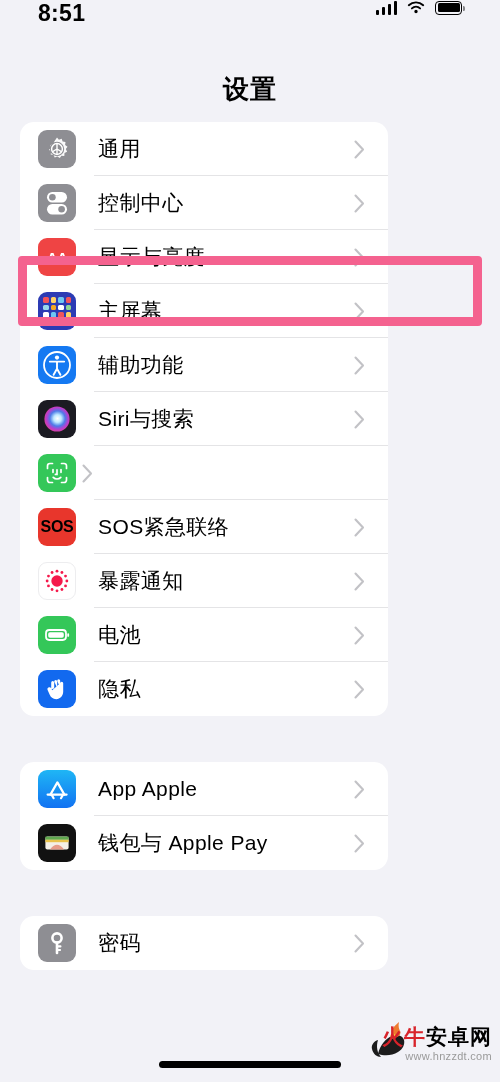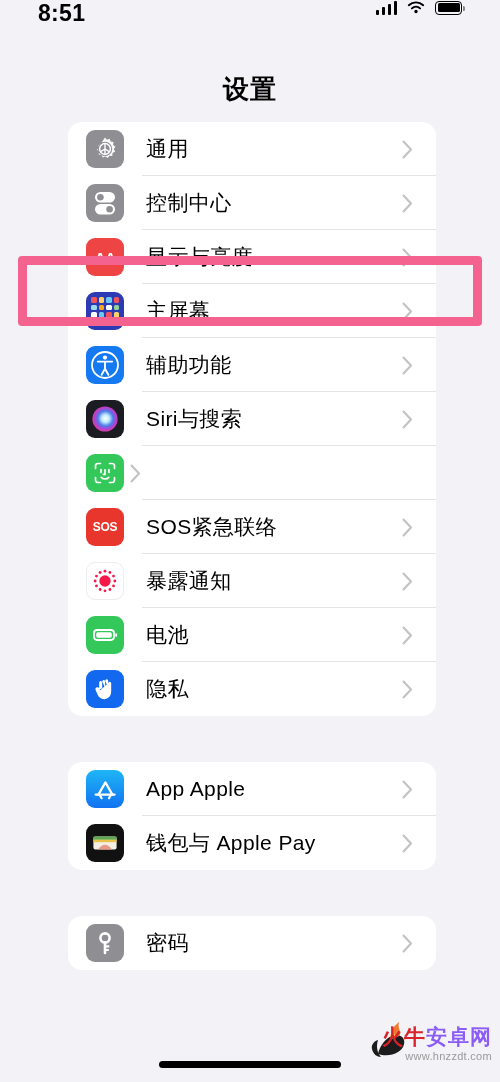--- a/index.html
+++ b/index.html
@@ -37,21 +37,21 @@
   .battery span{display:block;height:100%;background:#000;border-radius:1.5px;}
 
   
   .navbar{
     position:absolute;top:56px;left:0;width:500px;height:66px;
     display:flex;align-items:center;justify-content:center;
   }
   .navtitle{font-size:26px;font-weight:bold;color:#000;letter-spacing:1px;}
 
   
-  .scroll{position:absolute;top:122px;left:0;width:408px;height:960px;padding-left:48px;}
+  .scroll{position:absolute;top:122px;left:0;width:408px;height:960px;}
   .group{
     background:#FFFFFF;border-radius:14px;margin:0 20px 46px 20px;
     overflow:hidden;
   }
   .row{
     display:flex;align-items:center;height:54px;padding-left:18px;
     position:relative;box-sizing:border-box;
   }
   .row .sep{
     position:absolute;left:74px;right:0;bottom:0;height:1px;background:#E4E4E6;
@@ -84,27 +84,27 @@
     bottom:14px;width:182px;height:7px;background:#000;border-radius:4px;
   }
 
   
   .watermark{
     position:absolute;right:6px;bottom:4px;width:132px;height:66px;
     z-index:30;display:flex;align-items:center;
   }
   .wm-text{position:absolute;right:2px;top:14px;text-align:right;line-height:1;}
   .wm-cn{font-size:21px;font-weight:bold;color:#D8232A;letter-spacing:1px;}
-  .wm-cn b{color:#8b5cf6;font-weight:bold;}
+  .wm-cn b{color:#000000;font-weight:bold;}
   .wm-url{font-size:11px;color:#9A9A9A;margin-top:4px;letter-spacing:.3px;}
 
   
   .grid-dots{display:grid;grid-template-columns:repeat(4,1fr);gap:2px;padding:5px;width:100%;height:100%;box-sizing:border-box;}
   .grid-dots i{display:block;border-radius:1.5px;}
-  .sos-txt{color:#ffffff;font-size:12px;font-weight:bold;letter-spacing:-.3px;}
+  .sos-txt{color:#000000;font-size:16px;font-weight:bold;letter-spacing:-.3px;}
   .aa-txt{color:#fff;font-size:15px;font-weight:bold;letter-spacing:-.5px;}
 </style>
 </head>
 <body>
 
 <div class="statusbar">
   <div class="clock">8:51</div>
   <div class="status-right">
     <div class="signal">
       <i></i>

